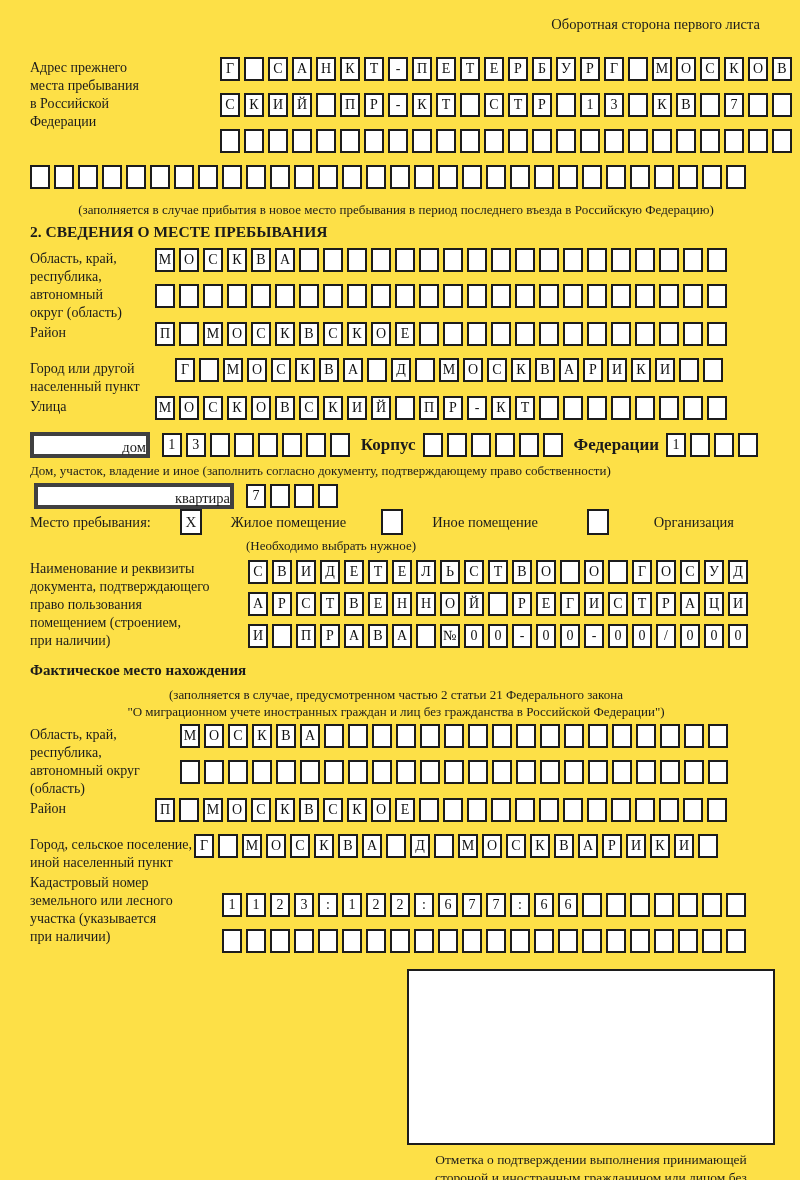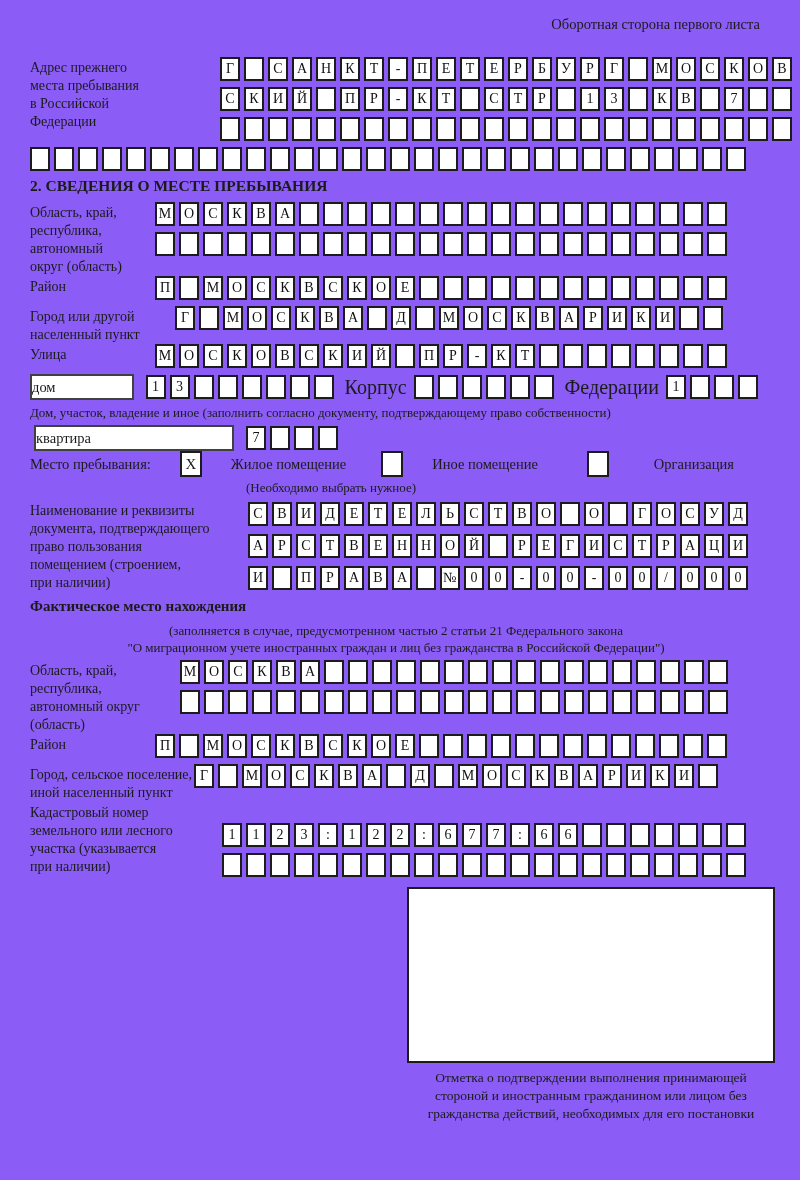--- a/index.html
+++ b/index.html
@@ -2,50 +2,50 @@
 <html><head>
 <meta charset="utf-8">
 <style>
   html,body{margin:0;padding:0;background:#fff;}
   .page{
     position:relative;
     width:800px;height:1180px;
     box-sizing:border-box;
     padding:16px 38px 0 30px;
     overflow:hidden;
-    background:#8b5cf6;
+    background:#fde047;
     color:#1b1b1b;
     font-family:"Liberation Serif", serif;
   }
   .hdr-right{text-align:right;font-size:14.5px;margin-right:2px;}
   .sect{display:flex;align-items:flex-start;}
   .lbl{flex:0 0 auto;font-size:14px;line-height:18px;padding-top:2px;}
   .lbl-line{white-space:nowrap;}
   .w150{width:150px;} .w125{width:125px;} .w218{width:218px;}
   .w164{width:164px;} .w192{width:192px;}
   .rows{flex:1 1 auto;}
-  .box-row{white-space:nowrap;font-size:0;margin-bottom:6px;height:24px;}
+  .box-row{white-space:nowrap;font-size:0;margin-bottom:12px;height:24px;}
   .cell{
     display:inline-block;box-sizing:border-box;
     width:20px;height:24px;border:2px solid #1c1c1c;
     margin-right:4px;background:#fff;
     font-family:"Liberation Serif", serif;
     font-size:14px;line-height:20px;text-align:center;color:#111;
     vertical-align:top;
   }
   .caption{font-size:13px;line-height:17px;}
   .caption.center{text-align:center;}
   .sec-title{text-align:left;font-weight:bold;font-size:15.5px;margin:5px 0 7px 0;}
   .inline-row{display:flex;align-items:center;white-space:nowrap;}
   .bigbox{
-    box-sizing:border-box;height:26px;border:2px solid #404040;
-    font-size:14.5px;line-height:22px;text-align:left;background:#fff;
+    box-sizing:border-box;height:26px;border:4px solid #404040;
+    font-size:14.5px;line-height:22px;text-align:right;background:#fff;
   }
   .bb-dom{width:166px;} .bb-kv{width:200px;}
-  .small-label{font-size:20px;padding:0 7px;}
+  .small-label{font-size:17px;padding:0 7px;font-weight:bold;}
   .checkbox{
     display:inline-block;box-sizing:border-box;width:22px;height:26px;
     border:2px solid #1c1c1c;font-size:15px;line-height:22px;text-align:center;
     vertical-align:middle;background:#fff;
   }
   .stay-label{font-size:14.5px;margin-right:8px;}
   .opt-label{font-size:14.5px;margin:0 14px 0 8px;}
   .mt4{margin-top:4px;} .mt6{gap:21px;} .mb4{margin-bottom:4px;}
   .indent20 .box-row{margin-left:20px;}
   .confirm-wrap{margin-left:350px;width:422px;margin-top:4px;}
@@ -66,20 +66,21 @@
         <div class="lbl-line">в Российской</div>
         <div class="lbl-line">Федерации</div>
       </div>
     <div class="rows">
       <div class="box-row"><span class="cell">Г</span><span class="cell"></span><span class="cell">С</span><span class="cell">А</span><span class="cell">Н</span><span class="cell">К</span><span class="cell">Т</span><span class="cell">-</span><span class="cell">П</span><span class="cell">Е</span><span class="cell">Т</span><span class="cell">Е</span><span class="cell">Р</span><span class="cell">Б</span><span class="cell">У</span><span class="cell">Р</span><span class="cell">Г</span><span class="cell"></span><span class="cell">М</span><span class="cell">О</span><span class="cell">С</span><span class="cell">К</span><span class="cell">О</span><span class="cell">В</span></div>
       <div class="box-row"><span class="cell">С</span><span class="cell">К</span><span class="cell">И</span><span class="cell">Й</span><span class="cell"></span><span class="cell">П</span><span class="cell">Р</span><span class="cell">-</span><span class="cell">К</span><span class="cell">Т</span><span class="cell"></span><span class="cell">С</span><span class="cell">Т</span><span class="cell">Р</span><span class="cell"></span><span class="cell">1</span><span class="cell">3</span><span class="cell"></span><span class="cell">К</span><span class="cell">В</span><span class="cell"></span><span class="cell">7</span><span class="cell"></span><span class="cell"></span></div>
       <div class="box-row"><span class="cell"></span><span class="cell"></span><span class="cell"></span><span class="cell"></span><span class="cell"></span><span class="cell"></span><span class="cell"></span><span class="cell"></span><span class="cell"></span><span class="cell"></span><span class="cell"></span><span class="cell"></span><span class="cell"></span><span class="cell"></span><span class="cell"></span><span class="cell"></span><span class="cell"></span><span class="cell"></span><span class="cell"></span><span class="cell"></span><span class="cell"></span><span class="cell"></span><span class="cell"></span><span class="cell"></span></div>
     </div>
   </div>
   <div class="box-row"><span class="cell"></span><span class="cell"></span><span class="cell"></span><span class="cell"></span><span class="cell"></span><span class="cell"></span><span class="cell"></span><span class="cell"></span><span class="cell"></span><span class="cell"></span><span class="cell"></span><span class="cell"></span><span class="cell"></span><span class="cell"></span><span class="cell"></span><span class="cell"></span><span class="cell"></span><span class="cell"></span><span class="cell"></span><span class="cell"></span><span class="cell"></span><span class="cell"></span><span class="cell"></span><span class="cell"></span><span class="cell"></span><span class="cell"></span><span class="cell"></span><span class="cell"></span><span class="cell"></span><span class="cell"></span></div>
+  <div class="caption center">(заполняется в случае прибытия в новое место пребывания в период последнего въезда в Российскую Федерацию)</div>
 
   <div class="sec-title">2. СВЕДЕНИЯ О МЕСТЕ ПРЕБЫВАНИЯ</div>
 
   <div class="sect">
     <div class="lbl w125">
         <div class="lbl-line">Область, край,</div>
         <div class="lbl-line">республика,</div>
         <div class="lbl-line">автономный</div>
         <div class="lbl-line">округ (область)</div>
       </div>

